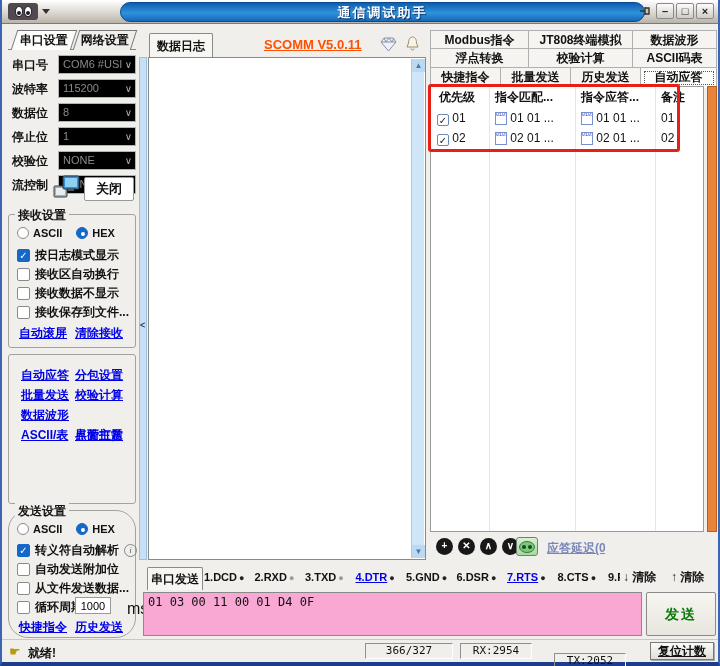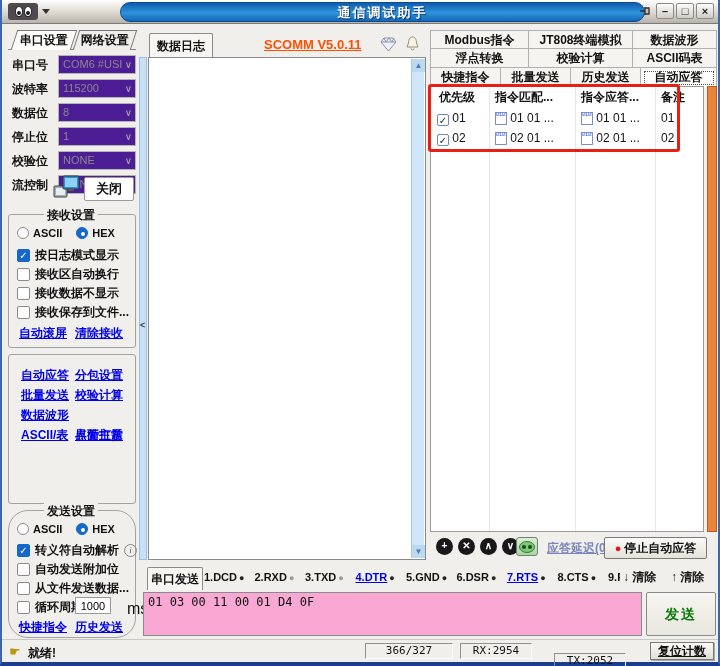--- a/index.html
+++ b/index.html
@@ -31,30 +31,30 @@
   .ltabs { position:absolute; left:2px; top:2px; width:128px; height:20px; border-bottom:1px solid #888; }
   .ltab { position:absolute; top:0; height:20px; border:1px solid #777; border-bottom:none;
     transform:skewX(-18deg); background:#fdfdfb; }
   .ltab > span { display:block; transform:skewX(18deg); font-weight:bold; font-size:12px; line-height:19px; text-align:center; }
   .ltab.t1 { left:6px; width:60px; z-index:2; }
   .ltab.t2 { left:68px; width:58px; background:#efeeea; }
 
   .field-row { position:absolute; left:4px; width:126px; height:20px; }
   .field-row .flabel { position:absolute; left:2px; top:2px; font-weight:bold; font-size:12px; }
   .combo { position:absolute; left:48px; top:0; width:78px; height:19px; border:1px solid #b4b4b4;
-    background:#4c1d95; color:#8a8a8a; font-size:11px; line-height:17px; padding-left:4px;
+    background:#000000; color:#8a8a8a; font-size:11px; line-height:17px; padding-left:4px;
     white-space:nowrap; overflow:hidden; }
   .combo .chev { position:absolute; right:3px; top:0; color:#aaa; font-size:10px; }
 
   .monitors-btn { position:absolute; left:46px; top:146px; width:30px; height:28px; }
   .close-btn { position:absolute; left:78px; top:149px; width:50px; height:24px; background:#fff;
     border:1px solid #9a9a9a; border-radius:2px; font-weight:bold; font-size:13px; text-align:center; line-height:22px; }
 
   .groupbox { position:absolute; border:1px solid #a2a2a2; border-radius:3px; }
-  .gtitle { position:absolute; top:-8px; left:6px; background:#f0efec; padding:0 3px; font-weight:bold; font-size:12px;margin-left:29px; }
+  .gtitle { position:absolute; top:-8px; left:6px; background:#f0efec; padding:0 3px; font-weight:bold; font-size:12px; }
 
   .radio-row { position:absolute; display:flex; gap:14px; font-size:11px; }
   .radio { display:flex; align-items:center; gap:4px; }
   .rdot { width:12px; height:12px; border-radius:50%; border:1px solid #8a8a8a; background:#fff; position:relative; }
   .rdot.sel { background:#1668c8; border-color:#1668c8; }
   .rdot.sel:after { content:""; position:absolute; left:4px; top:4px; width:4px; height:4px; background:#fff; border-radius:50%; }
   .rlabel { font-weight:bold; letter-spacing:0; }
 
   .chk-row { position:absolute; display:flex; align-items:center; gap:5px; font-size:12px; }
   .cbox { width:13px; height:13px; border:1px solid #8a8a8a; border-radius:2px; background:#fff;
@@ -370,21 +370,20 @@
     <div class="circ-btn" style="left:50px;">∧</div>
     <div class="circ-btn" style="left:72px;">∨</div>
     <div class="face-btn">
       <svg width="16" height="12" viewBox="0 0 16 12">
           <ellipse cx="8" cy="6" rx="7.5" ry="5.5" fill="#7cc87c" stroke="#3a7a3a"></ellipse>
           <circle cx="5" cy="6" r="2" fill="#1a4a1a"></circle>
           <circle cx="11" cy="6" r="2" fill="#1a4a1a"></circle>
         </svg>
     </div>
     <a class="delay-lnk">应答延迟(0</a>
-    <div class="stop-btn"><span class="reddot">●</span><span>停止自动应答</span></div>
   </div>
 
   <div class="ssend-tab">串口发送</div>
   <div class="pins">
     <span class="pin"><span class="plabel">1.DCD</span><span class="pdot" style="color:#222;">●</span></span>
     <span class="pin"><span class="plabel">2.RXD</span><span class="pdot" style="color:#999;">●</span></span>
     <span class="pin"><span class="plabel">3.TXD</span><span class="pdot" style="color:#999;">●</span></span>
     <span class="pin link"><span class="plabel">4.DTR</span><span class="pdot" style="color:#222;">●</span></span>
     <span class="pin"><span class="plabel">5.GND</span><span class="pdot" style="color:#222;">●</span></span>
     <span class="pin"><span class="plabel">6.DSR</span><span class="pdot" style="color:#222;">●</span></span>

